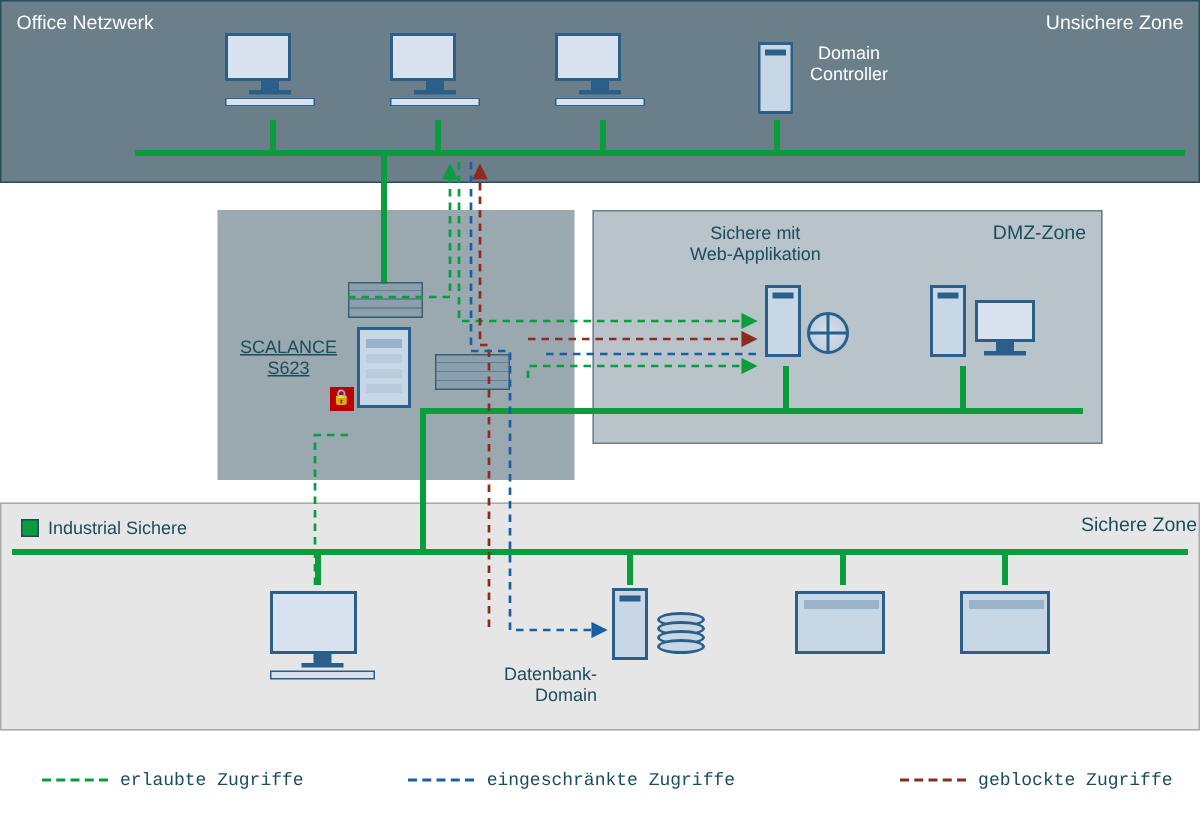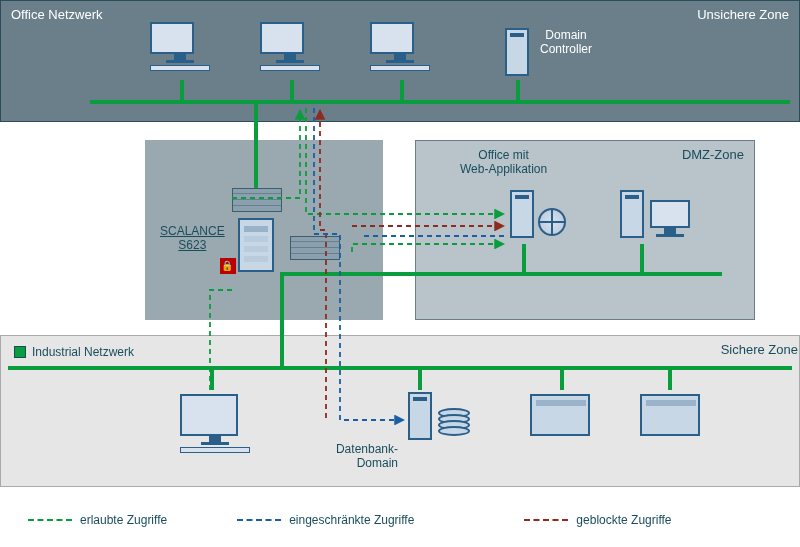--- a/index.html
+++ b/index.html
@@ -4,21 +4,21 @@
 <style>
   * { box-sizing: border-box; margin: 0; padding: 0; }
   body { font-family: Arial, sans-serif; width: 800px; height: 547px; background: #fff; position: relative; }
   .zone { position: absolute; }
   .zone-label { position: absolute; font-size: 13px; color: #fff; }
   .zone-label.dark { color: #1a4d5c; }
 
   
   .unsafe-zone { left: 0; top: 0; width: 800px; height: 122px; background: #6a7f8a; border: 1px solid #2a4d5c; }
   .scalance-zone { left: 145px; top: 140px; width: 238px; height: 180px; background: #9aa8b0; }
-  .dmz-zone { left: 395px; top: 140px; width: 340px; height: 180px; background: #b8c3ca; border: 1px solid #6a7f8a; margin-left: 20px; }
+  .dmz-zone { left: 395px; top: 140px; width: 340px; height: 156px; background: #b8c3ca; border: 1px solid #6a7f8a; }
   .safe-zone { left: 0; top: 335px; width: 800px; height: 152px; background: #e6e6e6; border: 1px solid #aaa; }
 
   
   .label { position: absolute; font-size: 12px; color: #1a4d5c; line-height: 1.2; text-align: center; }
 
   
   .bus-h { position: absolute; height: 4px; background: #0a9d3d; }
   .bus-v { position: absolute; width: 4px; background: #0a9d3d; }
 
   
@@ -49,21 +49,21 @@
   .globe::before { content:''; position:absolute; left:0; top:11px; width:100%; height:2px; background:#2a5f8a; }
   .globe::after { content:''; position:absolute; left:11px; top:0; width:2px; height:100%; background:#2a5f8a; }
 
   .db-stack { position: absolute; width: 32px; height: 28px; }
   .db-stack .disk { width: 32px; height: 10px; background: #c8d7e6; border: 2px solid #2a5f8a; border-radius: 16px / 5px; margin-top: -4px; }
   .db-stack .disk:first-child { margin-top: 0; }
 
   .worksta .mon { width: 40px; height: 28px; }
 
   
-  .legend { position: absolute; left: 0; top: 500px; width: 800px; height: 40px; display: flex; align-items: center; font-size: 12px; color: #1a4d5c; }
+  .legend { position: absolute; left: 0; top: 500px; width: 800px; height: 40px; display: flex; align-items: center; font-size: 12px; color: #1a4d5c; font-family: Liberation Mono, monospace; }
   .legend-item { display: flex; align-items: center; margin-left: 28px; }
   .legend-dash { width: 44px; height: 0; border-top: 2px dashed; margin-right: 8px; }
   .ie-box { position: absolute; width: 12px; height: 12px; background: #0a9d3d; border: 1px solid #1a4d5c; }
 
   
   .flows { position:absolute; left:0; top:0; pointer-events:none; }
 </style>
 </head>
 <body>
 
@@ -118,35 +118,35 @@
 <div class="lock-badge" style="left:220px; top:258px;">🔒</div>
 <div class="label" style="left:160px; top:224px; white-space:pre;text-decoration:underline;">SCALANCE
 S623</div>
 
 <div class="bus-h" style="left:282px; top:272px; width:440px;"></div>
 <div class="bus-v" style="left:522px; top:244px; height:30px;"></div>
 <div class="bus-v" style="left:640px; top:244px; height:30px;"></div>
 
 <div class="server" style="left:510px; top:190px;"></div>
 <div class="globe" style="left:538px; top:208px;"></div>
-<div class="label" style="left:460px; top:148px; white-space:pre;">Office mit
+<div class="label" style="left:460px; top:148px; white-space:pre;">Sichere mit
 Web-Applikation</div>
 
 <div class="server" style="left:620px; top:190px;"></div>
 <div class="pc worksta" style="left:650px; top:200px;">
   <div class="mon"></div>
     <div class="stand"></div>
     <div class="base"></div>
 </div>
 
 <div class="bus-v" style="left:280px; top:272px; height:96px;"></div>
 
 <div class="bus-h" style="left:8px; top:366px; width:784px;"></div>
 <div class="ie-box" style="left:14px; top:346px;"></div>
-<div class="label" style="left:32px; top:345px;">Industrial Netzwerk</div>
+<div class="label" style="left:32px; top:345px;">Industrial Sichere</div>
 
 <div class="bus-v" style="left:210px; top:366px; height:24px;"></div>
 <div class="bus-v" style="left:418px; top:366px; height:24px;"></div>
 <div class="bus-v" style="left:560px; top:366px; height:24px;"></div>
 <div class="bus-v" style="left:668px; top:366px; height:24px;"></div>
 
 <div class="pc" style="left:180px; top:394px;">
   <div class="mon" style="width:58px; height:42px;"></div>
     <div class="stand"></div>
     <div class="base"></div>

